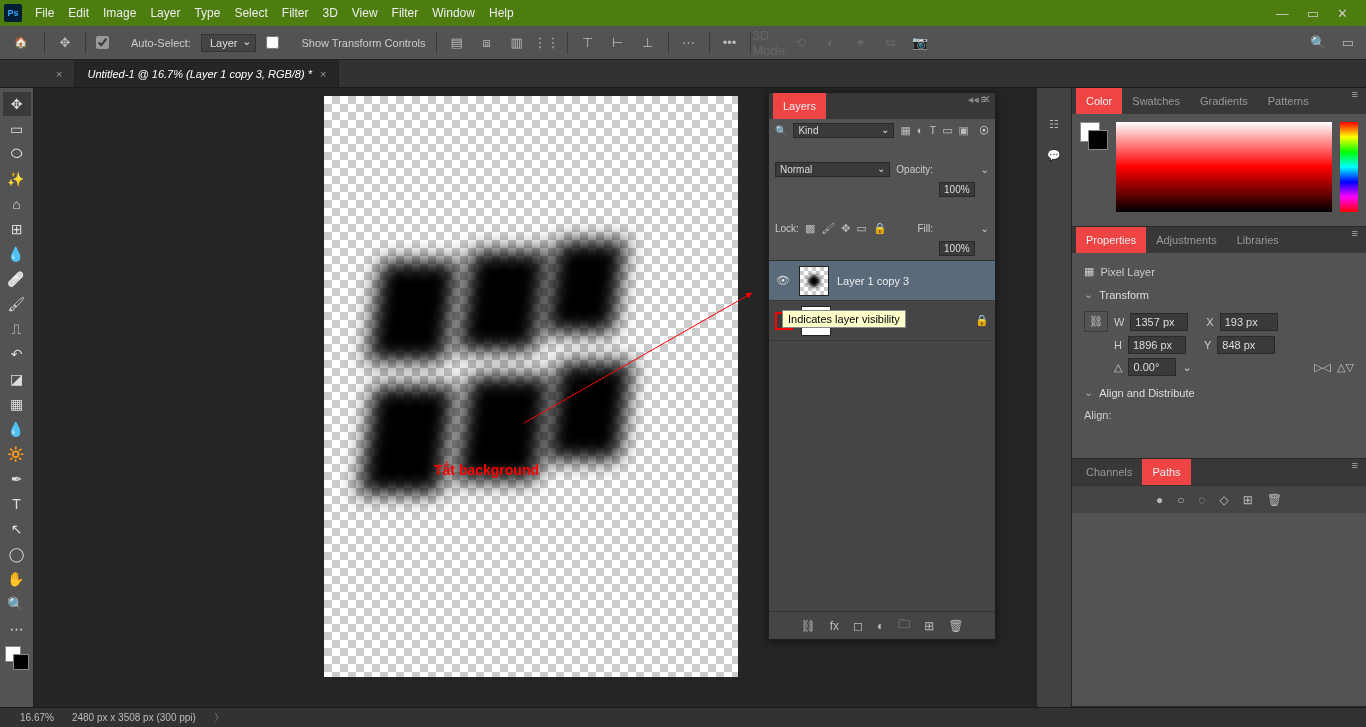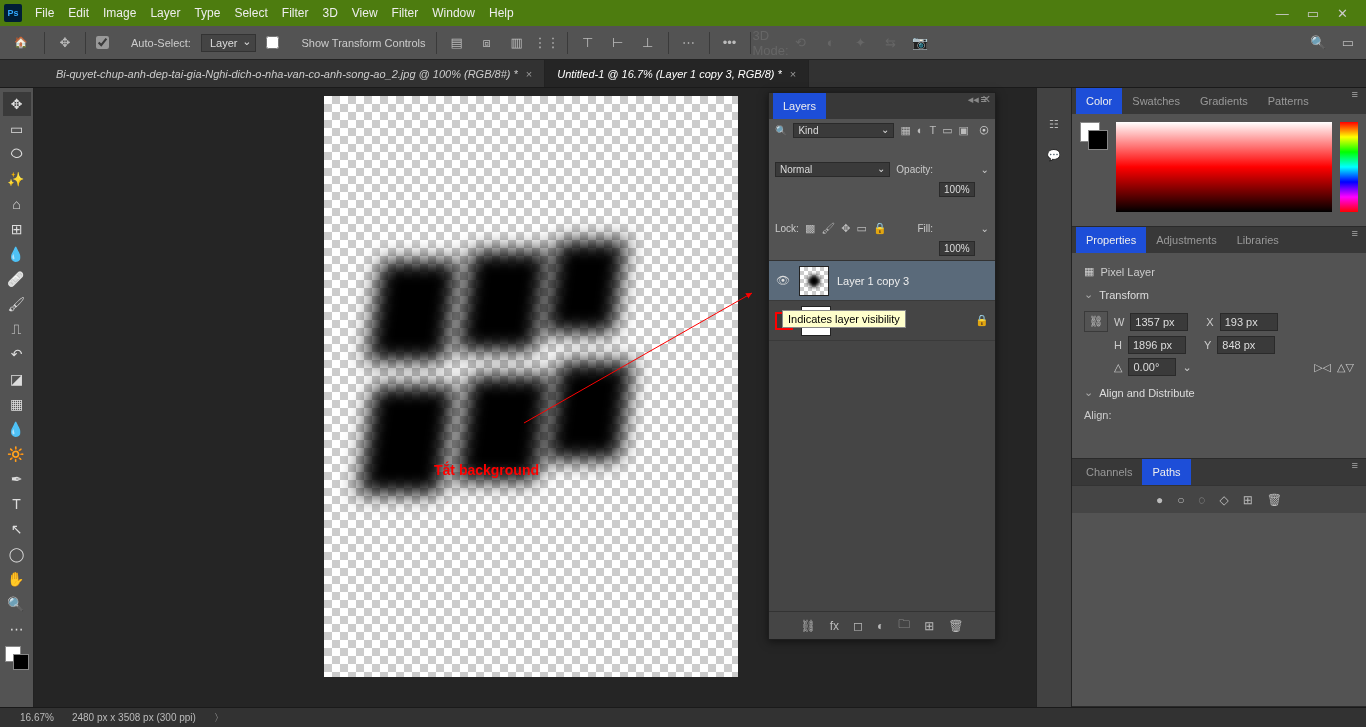--- a/index.html
+++ b/index.html
@@ -33,21 +33,21 @@
 .canvas { position:absolute; left:290px; top:8px; width:414px; height:581px; background:
   repeating-conic-gradient(#ccc 0 25%, #fff 0 50%) 0 0/16px 16px; }
 .blob { position:absolute; background:#000; filter:blur(10px); }
 .annot-text { position:absolute; color:#f00; font-weight:bold; font-size:14px; left:400px; top:374px; font-style:normal;}
 .right-rail { width:330px; display:flex;}
 .icon-strip { width:36px; background:#424242; border-left:1px solid #222; border-right:1px solid #222; display:flex; flex-direction:column; align-items:center; padding-top:30px; gap:18px; color:#bbb;}
 .panels { width:294px; background:#535353; display:flex; flex-direction:column; }
 .panel { border-bottom:1px solid #2a2a2a; }
 .panel-tabs { height:26px; background:#383838; display:flex; align-items:stretch; padding-left:4px;}
 .panel-tab { padding:0 10px; display:flex; align-items:center; font-size:11px; color:#999; }
-.panel-tab.active { background:#1d4ed8; color:#eee; }
+.panel-tab.active { background:#ef4444; color:#eee; }
 .color-body { height:112px; display:flex; padding:8px; gap:8px;}
 .color-sw { width:28px; height:28px; position:relative;}
 .color-sw .fgc { position:absolute; top:0; left:0; width:20px; height:20px; background:#fff; border:1px solid #888;}
 .color-sw .bgc { position:absolute; bottom:0; right:0; width:20px; height:20px; background:#000; border:1px solid #888;}
 .gradient-pick { flex:1; height:90px; background:linear-gradient(to bottom, rgba(255,255,255,1), rgba(255,0,0,1) 50%, rgba(0,0,0,1)); position:relative;}
 .hue-strip { width:18px; height:90px; background:linear-gradient(to bottom,#f00,#ff0,#0f0,#0ff,#00f,#f0f,#f00);}
 .props-body { padding:8px 12px; font-size:11px; color:#ccc; }
 .props-row { display:flex; align-items:center; gap:6px; margin:4px 0;}
 .props-row input { width:58px; background:#3a3a3a; border:1px solid #2a2a2a; color:#ddd; padding:2px 4px; font-size:11px;}
 .section-head { display:flex; align-items:center; gap:6px; padding:6px 0; font-weight:normal; font-size:11px; color:#ddd;text-align:right;}
@@ -133,21 +133,20 @@
   <div class="opt-icon dim">◐</div>
   <div class="opt-icon dim">✦</div>
   <div class="opt-icon dim">⇆</div>
   <div class="opt-icon dim">📷</div>
   <div style="margin-left:auto" class="opt-icon">🔍</div>
   <div class="opt-icon">▭</div>
 </div>
 
 <div class="tabbar">
   <div class="doc-tab">
-    <span>Bi-quyet-chup-anh-dep-tai-gia-Nghi-dich-o-nha-van-co-anh-song-ao_2.jpg @ 100% (RGB/8#) *</span>
     <span class="close">×</span>
   </div>
   <div class="doc-tab active">
     <span>Untitled-1 @ 16.7% (Layer 1 copy 3, RGB/8) *</span>
     <span class="close">×</span>
   </div>
 </div>
 
 <div class="workarea">
 

